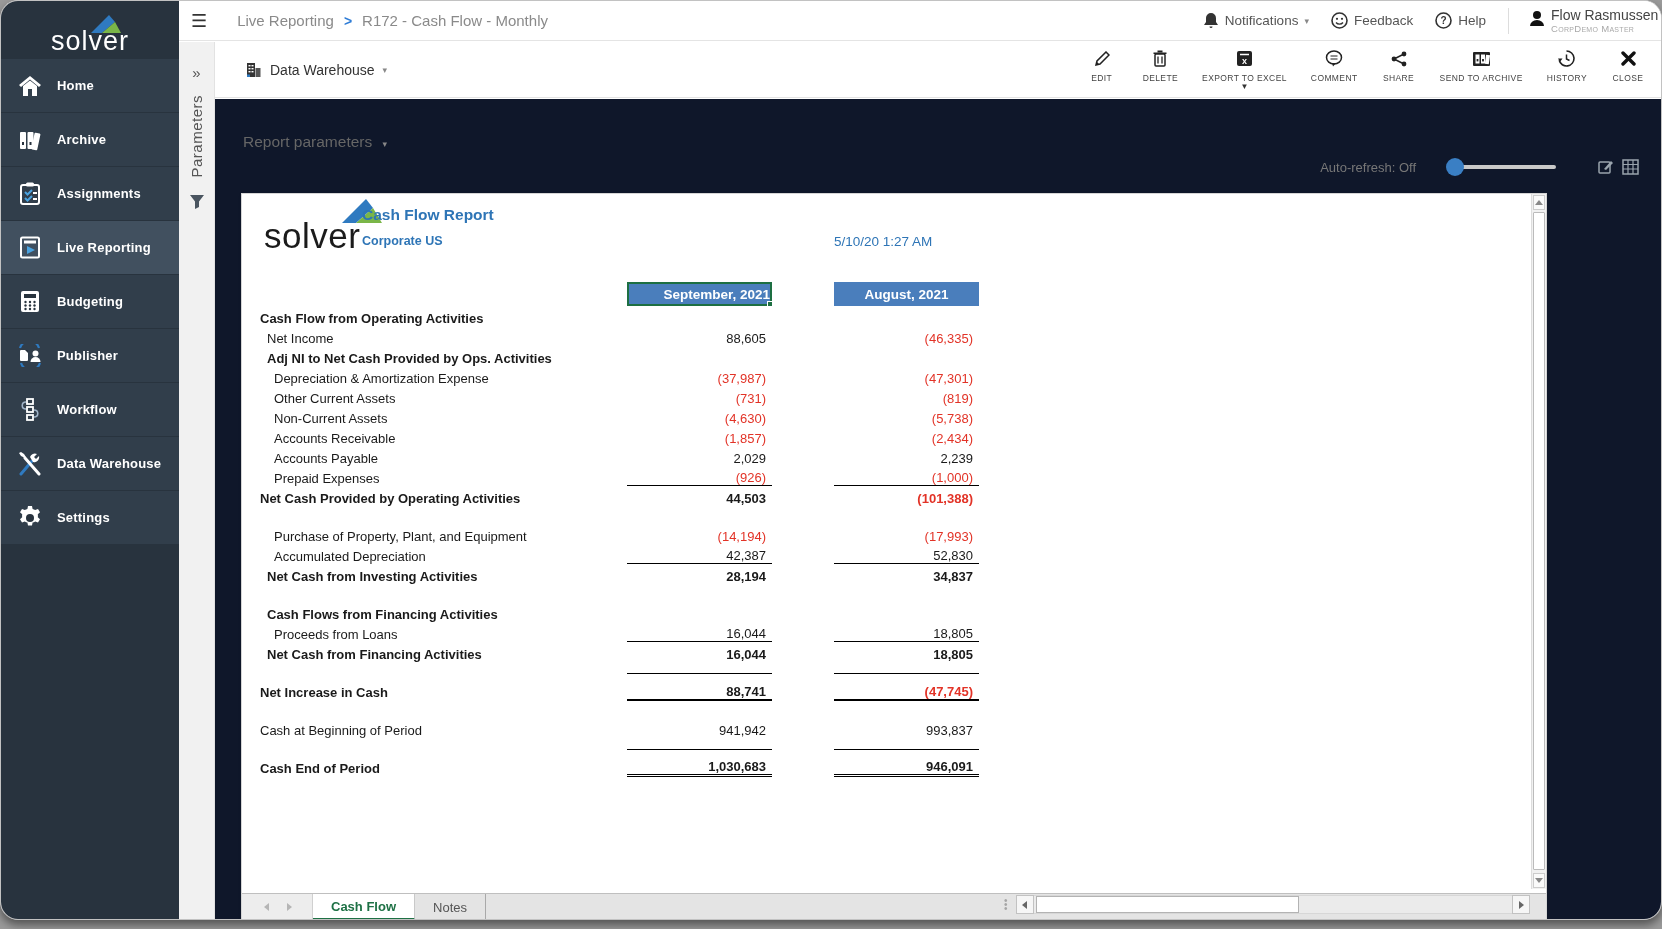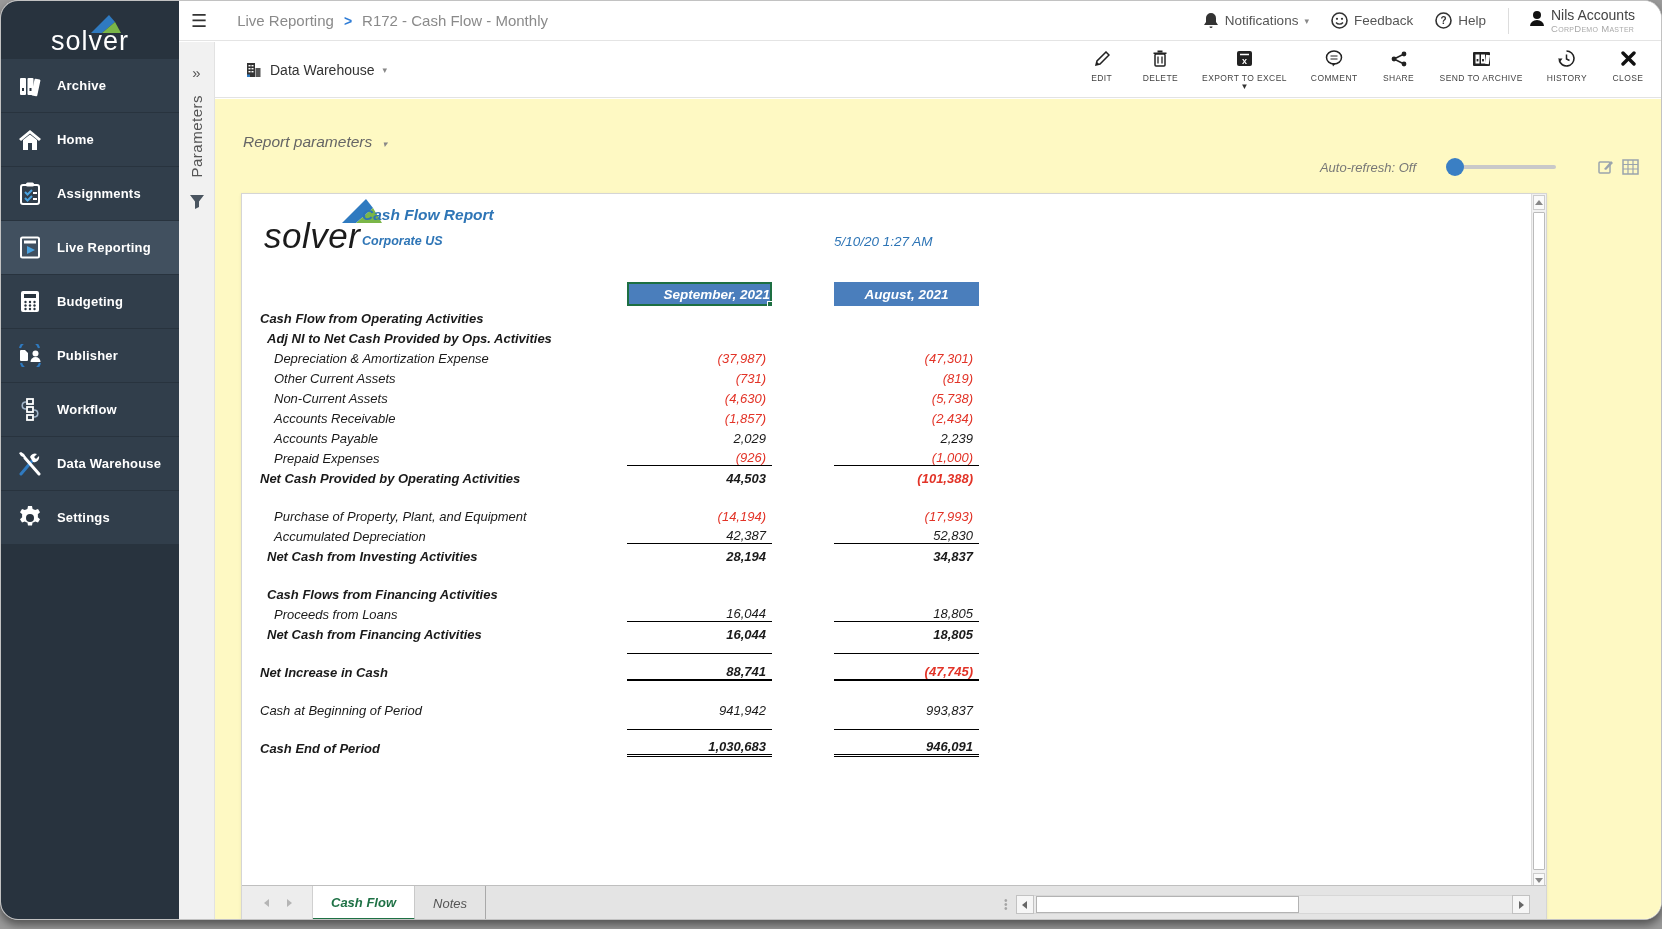--- a/index.html
+++ b/index.html
@@ -38,21 +38,21 @@
   
   #main { position:absolute; left:214px; top:41px; right:0; bottom:0; background:#fff; }
   #toolbar { position:absolute; left:0; top:0; right:0; height:56px; border-bottom:1px solid #e3e3e3; display:flex; align-items:center; }
   .src-picker { display:flex; align-items:center; gap:8px; margin-left:30px; font-size:14px; color:#333; cursor:pointer; }
   .actions { margin-left:auto; display:flex; align-items:flex-start; padding-right:16px; }
   .act { display:flex; flex-direction:column; align-items:center; margin-left:24px; cursor:pointer; min-width:34px; }
   .act .aicon { height:20px; display:flex; align-items:center; justify-content:center; }
   .act .albl { font-size:8.5px; color:#444; letter-spacing:.4px; margin-top:4px; white-space:nowrap; }
   .act .subchev { font-size:8px; color:#333; margin-top:-1px; }
 
-  #contentarea { position:absolute; left:0; top:57px; right:0; bottom:0; background:#fef9c3;font-style:italic; }
+  #contentarea { position:absolute; left:0; top:57px; right:0; bottom:0; background:#0f172a; }
   .rp-label { position:absolute; left:28px; top:34px; font-size:15.5px; color:#666; cursor:pointer; }
   .rp-label .chev { margin-left:6px; }
   .autorow { position:absolute; right:22px; top:60px; display:flex; align-items:center; gap:28px; }
   .autorow .artext { font-size:13px; color:#777; }
   .slider { position:relative; width:108px; height:4px; background:#c9c9c9; border-radius:2px; margin-left:4px; }
   .knob { position:absolute; left:-2px; top:-7px; width:18px; height:18px; border-radius:50%; background:#3a7fc4; cursor:pointer; }
   .ar-icons { display:flex; gap:8px; margin-left:14px; }
 
   
   #panel { position:absolute; left:26px; top:94px; width:1306px; height:728px; background:#fff; border:1px solid #d5d5d5; box-shadow:0 1px 3px rgba(0,0,0,0.08); }
@@ -88,21 +88,21 @@
   .varrow.up { top:1px; } .varrow.down { bottom:1px; }
   #vthumb { position:absolute; left:1px; right:1px; top:18px; bottom:19px; background:#fff; border:1px solid #bbb; border-radius:1px; }
   .tri { width:0; height:0; }
   .tri.up { border-left:4px solid transparent; border-right:4px solid transparent; border-bottom:5px solid #888; }
   .tri.down { border-left:4px solid transparent; border-right:4px solid transparent; border-top:5px solid #888; }
   .tri.left { border-top:4px solid transparent; border-bottom:4px solid transparent; border-right:5px solid #666; }
   .tri.right { border-top:4px solid transparent; border-bottom:4px solid transparent; border-left:5px solid #666; }
   .tri.dis.left { border-right-color:#b5b5b5; } .tri.dis.right { border-left-color:#b5b5b5; }
 
   
-  #tabbar { position:absolute; left:0; right:0; bottom:0; height:35px; background:#e4e4e4; border-top:1px solid #bfbfbf; display:flex; align-items:stretch; }
+  #tabbar { position:absolute; left:0; right:0; bottom:0; height:27px; background:#e4e4e4; border-top:1px solid #bfbfbf; display:flex; align-items:stretch; }
   .sheetnav { display:flex; align-items:center; gap:18px; padding:0 20px 0 22px; background:#ededed; border-right:1px solid #d0d0d0; }
   .stab { display:flex; align-items:center; padding:0 18px; font-size:13px; cursor:pointer; }
   .stab.active { background:#fff; color:#1e7145; font-weight:bold; border-right:1px solid #c9c9c9; border-bottom:2px solid #1e7145; }
   .stab.idle { color:#555; border-right:1px solid #a9a9a9; }
   .hsb { position:absolute; right:16px; bottom:5px; left:762px; height:21px; display:flex; align-items:center; }
   .dots { color:#a5a5a5; font-size:10px; letter-spacing:0; line-height:4px; margin-right:8px; text-align:center; }
   .hs-btn { width:18px; height:19px; background:#f6f6f6; border:1px solid #c2c2c2; display:flex; align-items:center; justify-content:center; }
   .hs-track { flex:1; height:19px; background:#ebebeb; border-top:1px solid #d7d7d7; border-bottom:1px solid #d7d7d7; position:relative; }
   .hs-thumb { position:absolute; left:2px; top:0px; width:55%; height:17px; background:#fff; border:1px solid #b3b3b3; }
 
@@ -118,38 +118,38 @@
       <svg width="34" height="20" viewBox="0 0 34 20">
         <polygon points="0,20 18,2 24,9 11,20" fill="#2f7ac0"></polygon>
         <polygon points="11,20 24,9 30,20" fill="#7ab648"></polygon>
       </svg>
       <div class="logo-word">solver</div>
     </div>
 
     <div class="side-item">
       <span class="sicon">
         <svg width="24" height="22" viewBox="0 0 24 22">
+            <polygon points="12,1 23,10 21,12 12,4.5 3,12 1,10" fill="#fff"></polygon>
+            <path d="M5 11 L12 5.5 L19 11 V21 H14 V14 H10 V21 H5 Z" fill="#fff"></path>
+          </svg>
+      </span>
+      <span class="slabel">Home</span>
+    </div>
+
+    <div class="side-item">
+      <span class="sicon">
+        <svg width="24" height="22" viewBox="0 0 24 22">
             <rect x="2" y="3" width="6" height="17" rx="1" fill="#fff"></rect>
             <rect x="9.5" y="3" width="6" height="17" rx="1" fill="#fff"></rect>
             <rect x="15" y="4" width="6" height="17" rx="1" fill="#fff" transform="rotate(12 18 12)"></rect>
             <rect x="4" y="13" width="2" height="3" fill="#28333e"></rect>
             <rect x="11.5" y="13" width="2" height="3" fill="#28333e"></rect>
           </svg>
       </span>
       <span class="slabel">Archive</span>
-    </div>
-
-    <div class="side-item">
-      <span class="sicon">
-        <svg width="24" height="22" viewBox="0 0 24 22">
-            <polygon points="12,1 23,10 21,12 12,4.5 3,12 1,10" fill="#fff"></polygon>
-            <path d="M5 11 L12 5.5 L19 11 V21 H14 V14 H10 V21 H5 Z" fill="#fff"></path>
-          </svg>
-      </span>
-      <span class="slabel">Home</span>
     </div>
 
     <div class="side-item">
       <span class="sicon">
         <svg width="22" height="23" viewBox="0 0 22 23">
             <rect x="2" y="3" width="18" height="19" rx="2" fill="none" stroke="#fff" stroke-width="2"></rect>
             <rect x="7" y="0.5" width="8" height="4" rx="1.5" fill="#fff"></rect>
             <polyline points="6,10 8.5,12.5 13,8" stroke="#4aa3e0" stroke-width="2" fill="none"></polyline>
             <polyline points="6,16 8.5,18.5 13,14" stroke="#4aa3e0" stroke-width="2" fill="none"></polyline>
             <line x1="14" y1="11" x2="18" y2="11" stroke="#fff" stroke-width="2"></line>
@@ -274,21 +274,21 @@
           </svg>
         <span>Help</span>
       </div>
       <div class="tb-divider"></div>
       <div class="userbox">
         <svg width="16" height="17" viewBox="0 0 16 17" style="margin-top:2px;">
             <circle cx="8" cy="5" r="4" fill="#111"></circle>
             <path d="M1 16 a7 6 0 0 1 14 0 Z" fill="#111"></path>
           </svg>
         <div>
-          <div class="uname">Nils Accounts</div>
+          <div class="uname">Flow Rasmussen</div>
           <div class="uorg">CorpDemo Master</div>
         </div>
       </div>
     </div>
   </header>
 
   <aside id="paramstrip">
     <span class="pchev">»</span>
     <span class="ptext">Parameters</span>
     <span class="pfunnel">
@@ -464,20 +464,26 @@
           </div>
 
           <div id="rows">
               <div class="grid trow">
                 <div class="lcell i0 b">Cash Flow from Operating Activities</div>
                 <div class="vcell b"></div>
                 <div class=""></div>
                 <div class="vcell b"></div>
               </div>
               <div class="grid trow">
+                <div class="lcell i1">Net Income</div>
+                <div class="vcell">88,605</div>
+                <div class=""></div>
+                <div class="vcell neg">(46,335)</div>
+              </div>
+              <div class="grid trow">
                 <div class="lcell i1 b">Adj NI to Net Cash Provided by Ops. Activities</div>
                 <div class="vcell b"></div>
                 <div class=""></div>
                 <div class="vcell b"></div>
               </div>
               <div class="grid trow">
                 <div class="lcell i2">Depreciation &amp; Amortization Expense</div>
                 <div class="vcell neg">(37,987)</div>
                 <div class=""></div>
                 <div class="vcell neg">(47,301)</div>

